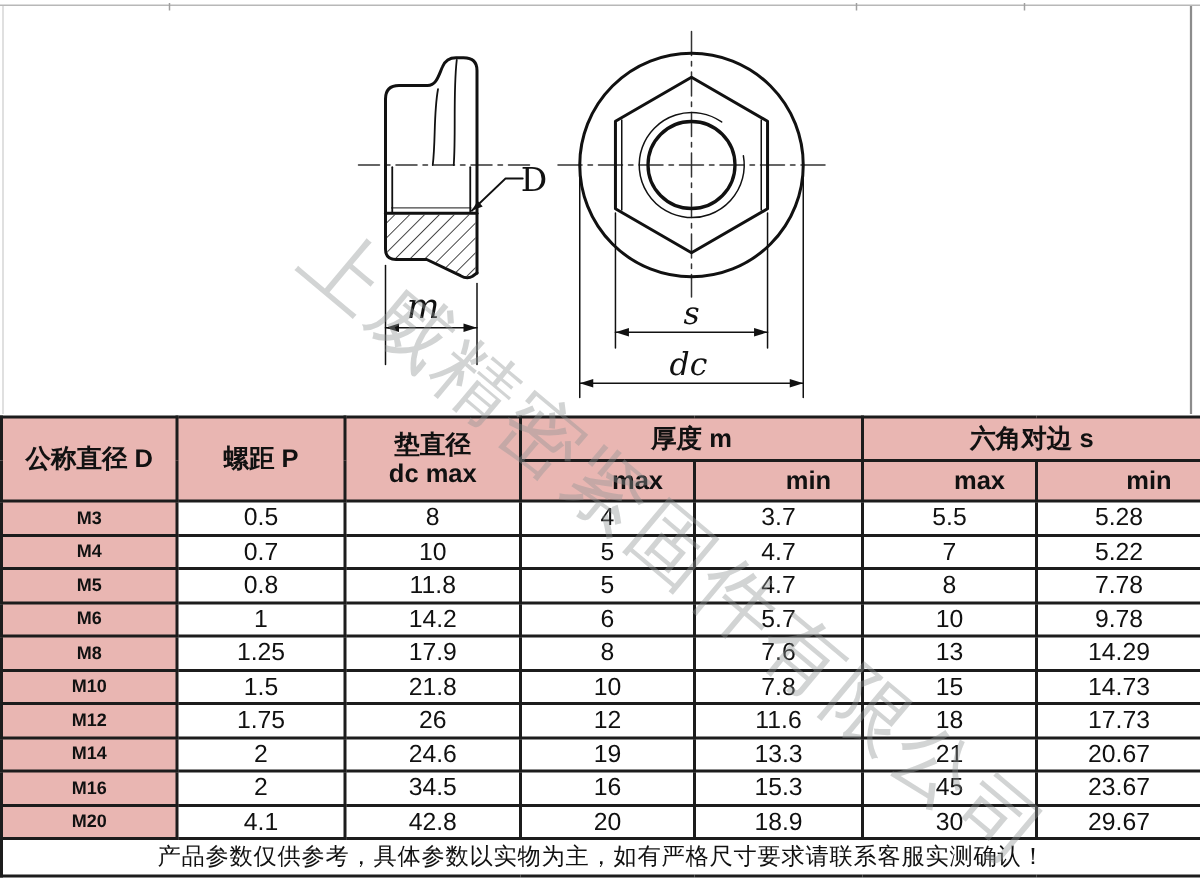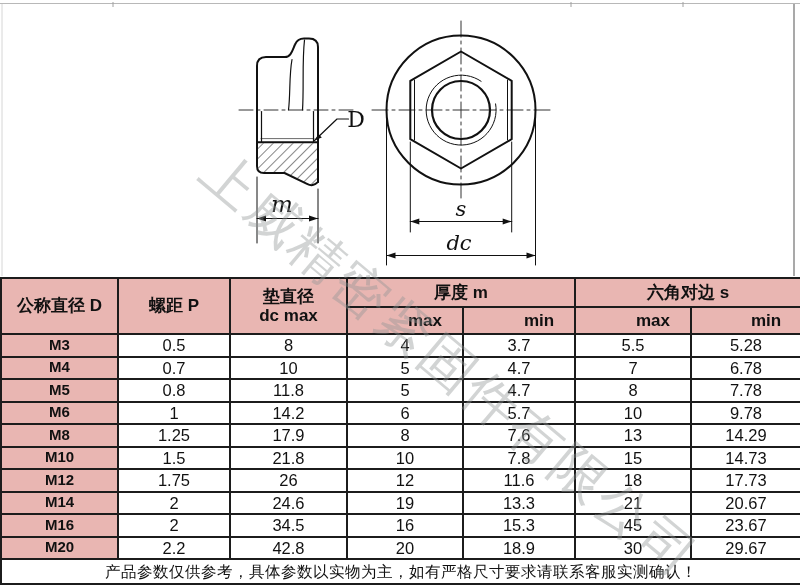--- a/index.html
+++ b/index.html
@@ -22,21 +22,21 @@
   }
   .spec th,.spec td{
     border:2px solid var(--bd,#1c1c1c);
     text-align:center;vertical-align:middle;padding:0;color:#111;
     line-height:1.12;
   }
   .spec thead th{background:var(--pink,#e9b6b2);font-size:17px;font-weight:bold;}
   .spec thead tr.h1 th{height:27px;}
   .spec thead tr.h2 th{height:25px;padding-left:40px;}
   .spec tbody td{font-size:16.5px;height:20px;}
-  .spec td.rowhead{background:var(--pink,#e9b6b2);font-weight:bold;font-size:15px;}
+  .spec td.rowhead{background:var(--pink,#e9b6b2);font-weight:bold;font-size:12px;}
   .spec tfoot td{font-size:15.5px;height:23px;font-weight:normal;letter-spacing:.5px;}
   .dchead span{display:block;}
 </style>
 </head>
 <body>
 
 <svg class="drawing" width="800" height="277" viewBox="0 0 800 277">
   <defs>
     <pattern id="hatch" width="7" height="7" patternUnits="userSpaceOnUse" patternTransform="rotate(45)">
       <line x1="0" y1="0" x2="0" y2="7" stroke="#222" stroke-width="1.1"></line>
@@ -146,21 +146,21 @@
         <td>5.5</td>
         <td>5.28</td>
       </tr>
       <tr>
         <td class="rowhead">M4</td>
         <td>0.7</td>
         <td>10</td>
         <td>5</td>
         <td>4.7</td>
         <td>7</td>
-        <td>6.78</td>
+        <td>5.22</td>
       </tr>
       <tr>
         <td class="rowhead">M5</td>
         <td>0.8</td>
         <td>11.8</td>
         <td>5</td>
         <td>4.7</td>
         <td>8</td>
         <td>7.78</td>
       </tr>
@@ -213,21 +213,21 @@
         <td class="rowhead">M16</td>
         <td>2</td>
         <td>34.5</td>
         <td>16</td>
         <td>15.3</td>
         <td>45</td>
         <td>23.67</td>
       </tr>
       <tr>
         <td class="rowhead">M20</td>
-        <td>2.2</td>
+        <td>4.1</td>
         <td>42.8</td>
         <td>20</td>
         <td>18.9</td>
         <td>30</td>
         <td>29.67</td>
       </tr>
     </tbody>
   <tfoot>
     <tr>
       <td colspan="7">产品参数仅供参考，具体参数以实物为主，如有严格尺寸要求请联系客服实测确认！</td>

